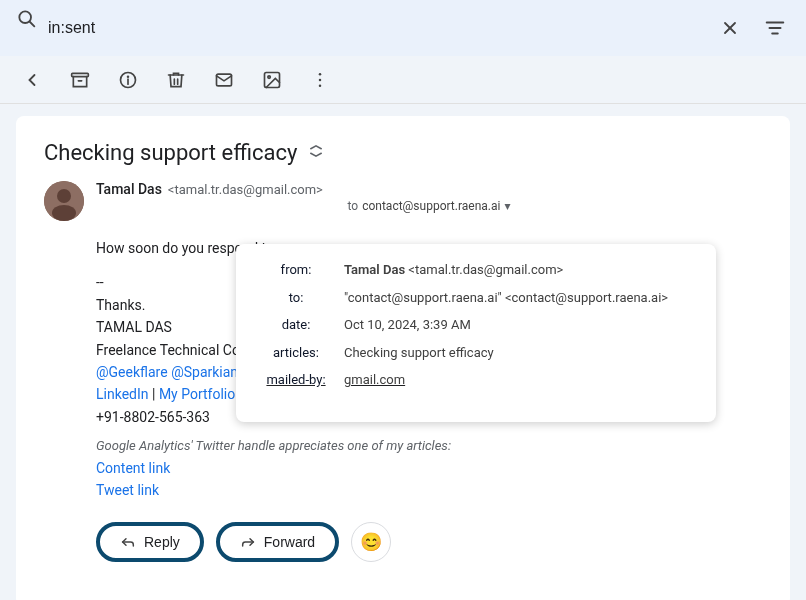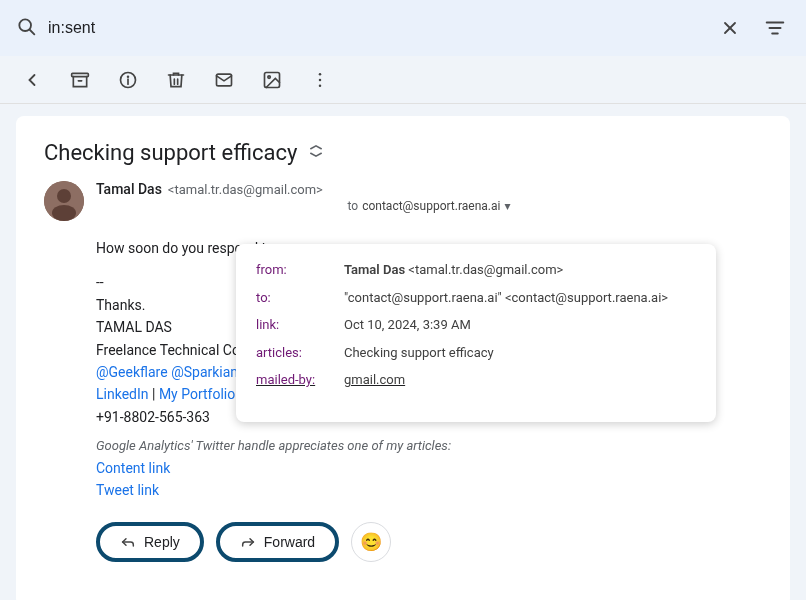--- a/index.html
+++ b/index.html
@@ -10,21 +10,20 @@
       height: 600px;
       overflow: hidden;
       font-size: 14px;
       color: #202124;
     }
 
     
     .search-bar {
       background: #eaf1fb;
       display: flex;
-      align-items: center;
       padding: 8px 16px;
       height: 56px;
       gap: 12px;
     }
     .search-icon-wrap {
       color: #444;
       font-size: 18px;
     }
     .search-input {
       flex: 1;
@@ -205,22 +204,22 @@
     }
     .popup-row {
       display: flex;
       align-items: flex-start;
       margin-bottom: 8px;
       gap: 8px;
       line-height: 1.5;
     }
     .popup-row:last-child { margin-bottom: 16px; text-decoration: underline; }
     .popup-label {
-      color: #701a75;
-      text-align: left;
+      color: #0f172a;
+      text-align: center;
       min-width: 80px;
       flex-shrink: 0;
     }
     .popup-value {
       color: #404040;
       flex: 1;
     }
     .popup-value strong {
       font-weight: 600;
     }
@@ -407,21 +406,21 @@
       <span class="popup-value">
         <strong>Tamal Das</strong>
         <span>&lt;tamal.tr.das@gmail.com&gt;</span>
       </span>
     </div>
     <div class="popup-row">
       <span class="popup-label">to:</span>
       <span class="popup-value">"contact@support.raena.ai" &lt;contact@support.raena.ai&gt;</span>
     </div>
     <div class="popup-row">
-      <span class="popup-label">link:</span>
+      <span class="popup-label">date:</span>
       <span class="popup-value">Oct 10, 2024, 3:39 AM</span>
     </div>
     <div class="popup-row">
       <span class="popup-label">articles:</span>
       <span class="popup-value">Checking support efficacy</span>
     </div>
     <div class="popup-row">
       <span class="popup-label">mailed-by:</span>
       <span class="popup-value">gmail.com</span>
     </div>

